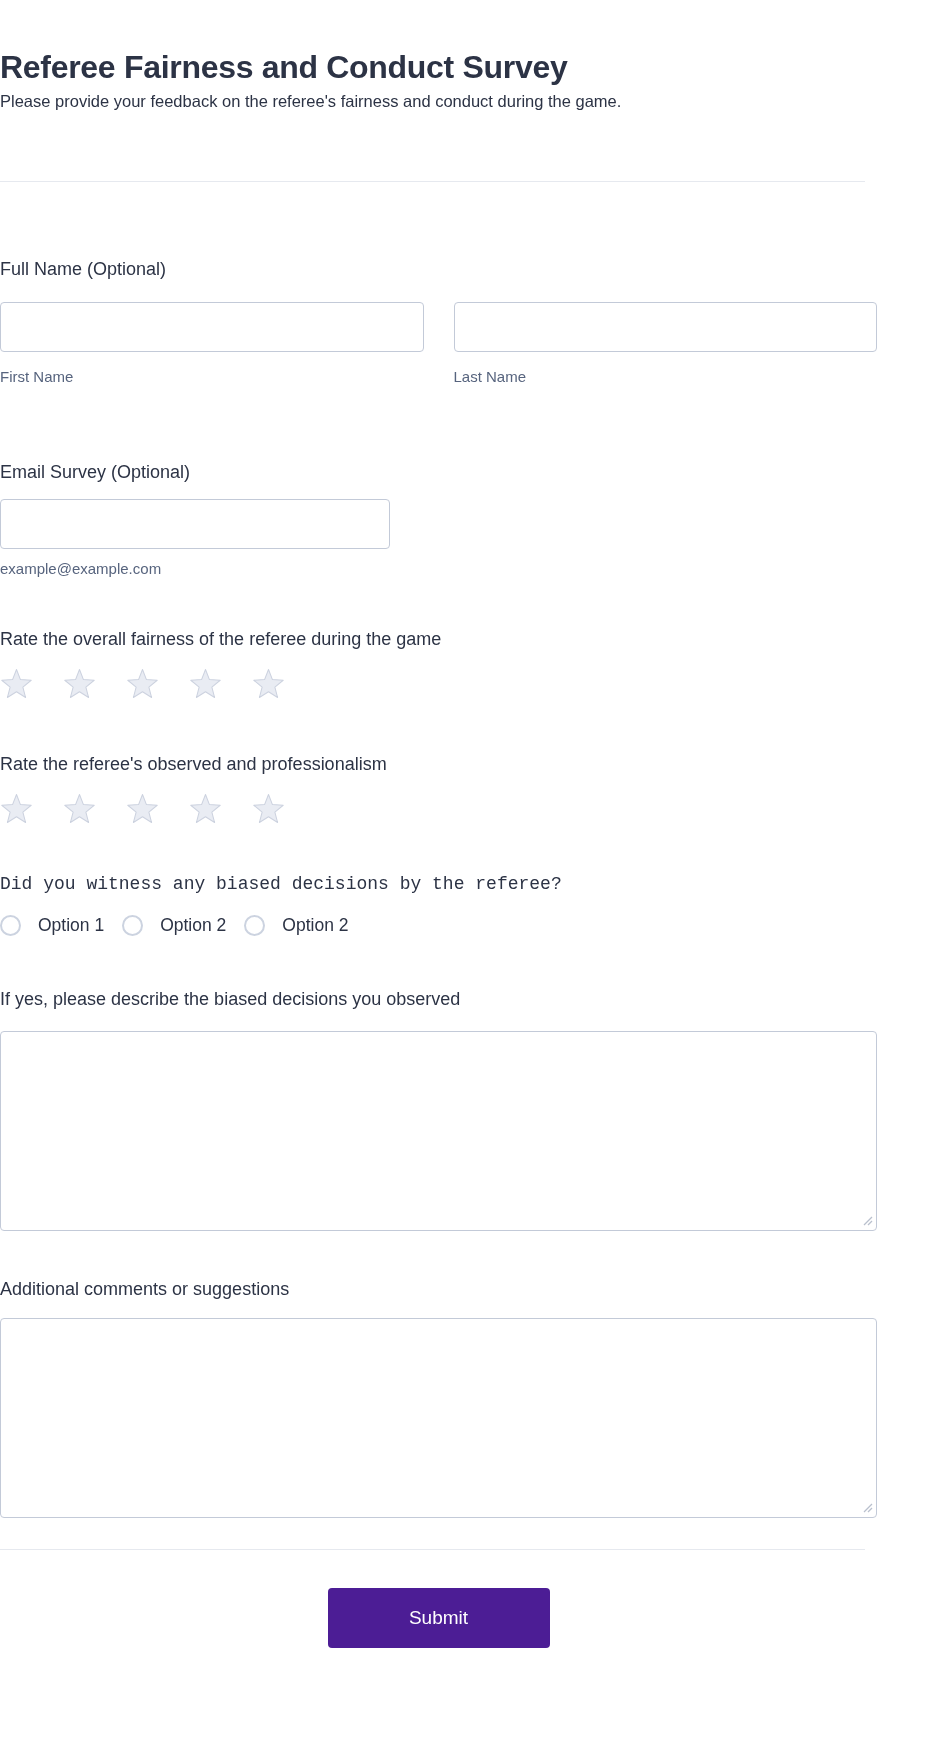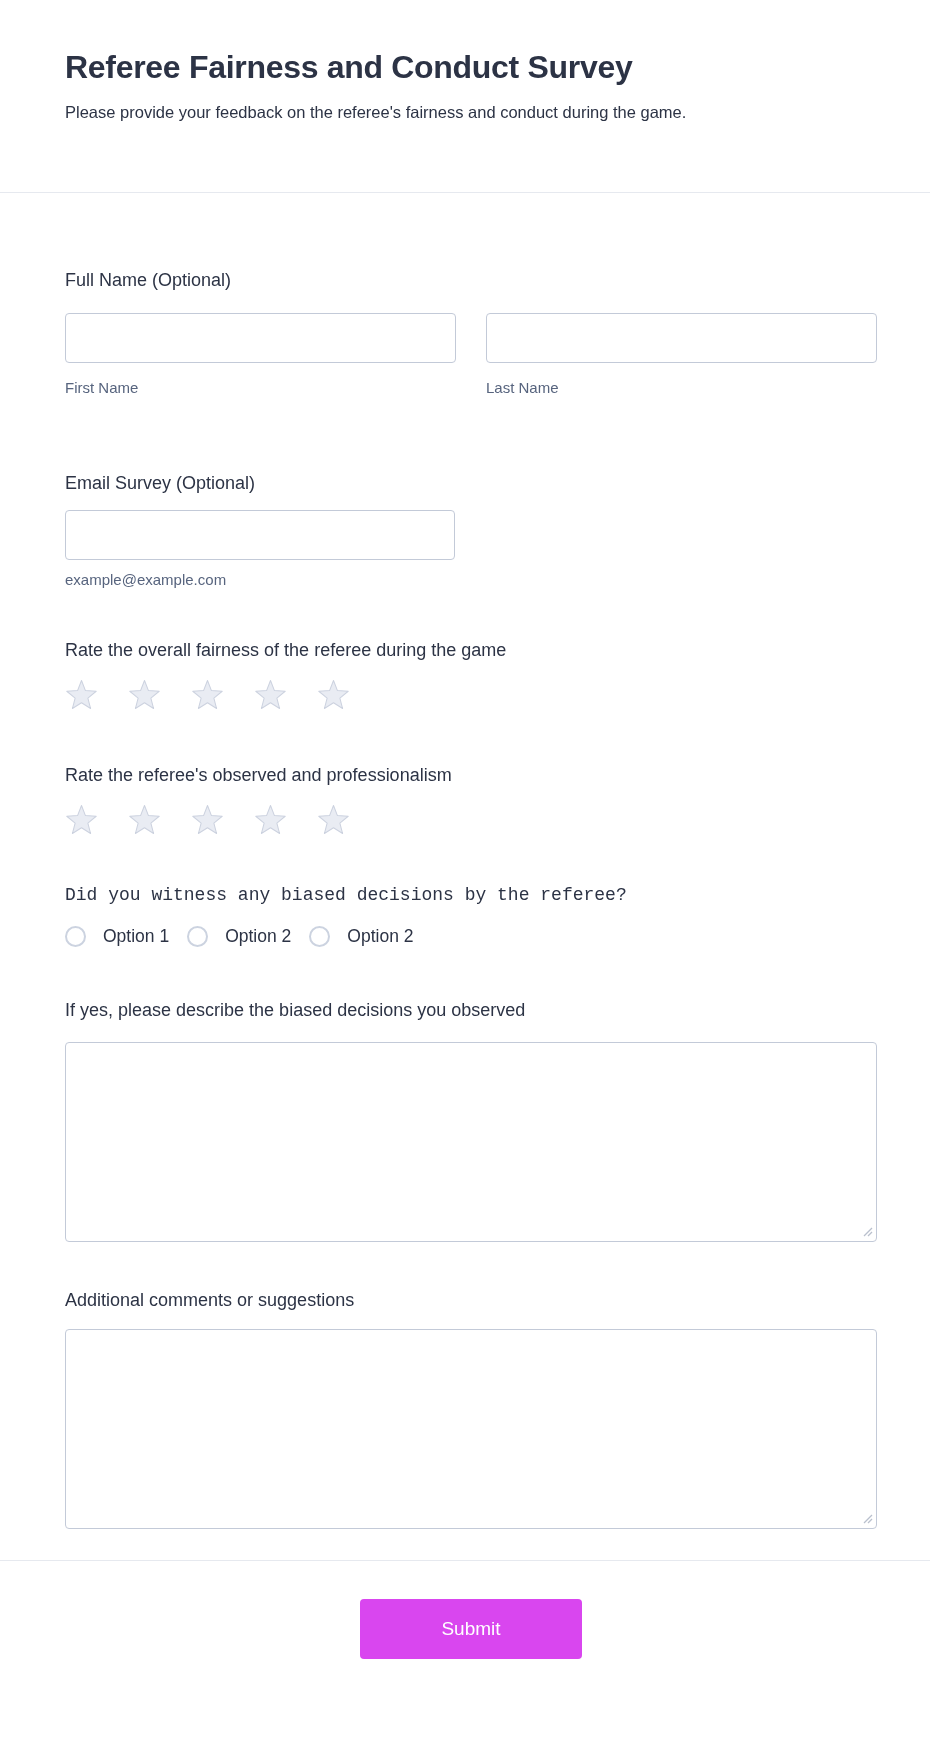--- a/index.html
+++ b/index.html
@@ -4,33 +4,32 @@
 <style>
   * { margin: 0; padding: 0; box-sizing: border-box; }
   html, body { background: #ffffff; }
   body {
     width: 930px;
     min-height: 1757px;
     margin: 0 auto;
     font-family: "Liberation Sans", "DejaVu Sans", sans-serif;
     color: #2c3345;
   }
-  .content { padding-left: 65px; padding-right: 53px; }
+  .content { padding-right: 53px; }
 
   
   .form-header { padding-top: 47px; }
   .form-title {
     font-size: 32px;
     line-height: 40px;
     font-weight: 700;
     letter-spacing: -0.3px;
     color: #2c3345;
   }
   .form-subtitle {
-    margin-top: 11px;
     font-size: 16.5px;
     line-height: 29px;
     max-width: 680px;
     color: #2c3345;
   }
 
   .divider {
     border: none;
     border-top: 1px solid #e6e9ef;
     width: 930px;
@@ -123,21 +122,21 @@
     pointer-events: none;
   }
 
   
   .submit-row { margin-top: 38px; text-align: center; padding-bottom: 49px; }
   .submit-button {
     width: 222px;
     height: 60px;
     border: none;
     border-radius: 4px;
-    background: #d946ef;
+    background: #4c1d95;
     color: #ffffff;
     font-family: "Liberation Sans", "DejaVu Sans", sans-serif;
     font-size: 19px;
     font-weight: 500;
     cursor: pointer;
   }
 </style>
 </head>
 <body>
 

